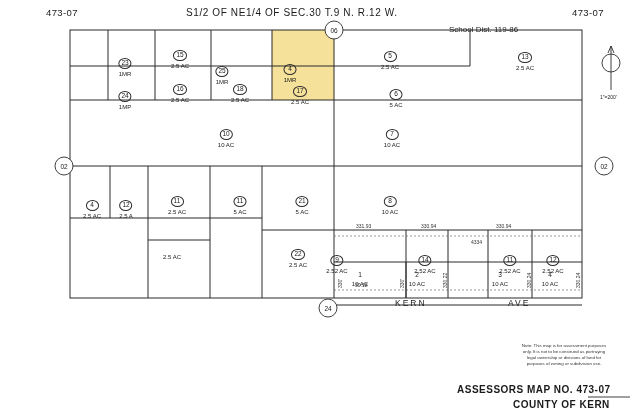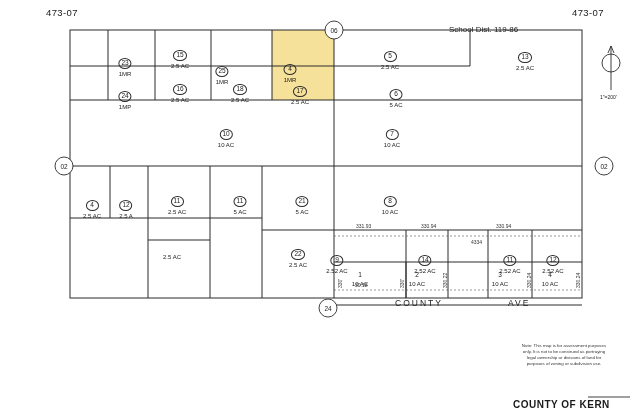--- a/index.html
+++ b/index.html
@@ -168,20 +168,21 @@
       <line x1="611" y1="46" x2="608" y2="53"></line>
       <line x1="611" y1="46" x2="614" y2="53"></line>
     </g>
 
     <g stroke="#2b2b2b" stroke-width="0.9">
       <line x1="588" y1="397" x2="630" y2="397"></line>
     </g>
   </svg>
 
   <div class="txt hdr" style="left:46px; top:8px;">473-07</div>
+  <div class="txt hdr-title" style="left:186px; top:8px;">S1/2 OF NE1/4 OF SEC.30  T.9 N.  R.12 W.</div>
   <div class="txt hdr-sm" style="left:449px; top:26px;">School Dist. 119-86</div>
   <div class="txt hdr" style="left:572px; top:8px;">473-07</div>
 
   <div class="circnum" style="left:334px; top:30px;">06</div>
   <div class="circnum" style="left:64px; top:166px;">02</div>
   <div class="circnum" style="left:604px; top:166px;">02</div>
   <div class="circnum" style="left:328px; top:308px;">24</div>
 
   <div class="txt northlbl" style="left:600px; top:95px;">1"=200'</div>
 
@@ -239,25 +240,29 @@
   <div class="txt dim" style="left:496px; top:224px;">330.94</div>
   <div class="txt dim" style="left:471px; top:240px;">4334</div>
 
   <div class="txt dimv" style="left:338px; top:288px;">330'</div>
   <div class="txt dimv" style="left:400px; top:288px;">330'</div>
   <div class="txt dimv" style="left:443px; top:288px;">330.22</div>
   <div class="txt dimv" style="left:527px; top:288px;">330.24</div>
   <div class="txt dimv" style="left:576px; top:288px;">330.24</div>
   <div class="txt dim" style="left:355px; top:283px;">30.18</div>
 
-  <div class="txt street" style="left:395px; top:299px;">COUNTY</div>
+  <div class="txt street" style="left:395px; top:299px;">KERN</div>
   <div class="txt street" style="left:508px; top:299px;">AVE</div>
 
   <div class="note" style="left:500px; top:343px; width:128px;">
     <div>Note: This map is for assessment purposes</div>
     <div>only. It is not to be construed as portraying</div>
     <div>legal ownership or divisions of land for</div>
     <div>purposes of zoning or subdivision use.</div>
   </div>
 
+  <div class="txt footer1" style="left:457px; top:385px;">
+    <span>ASSESSORS MAP NO.</span>
+    <span>473-07</span>
+  </div>
   <div class="txt footer2" style="left:493px; top:400px;">COUNTY OF KERN</div>
 
 </div>
 
 </body></html>

